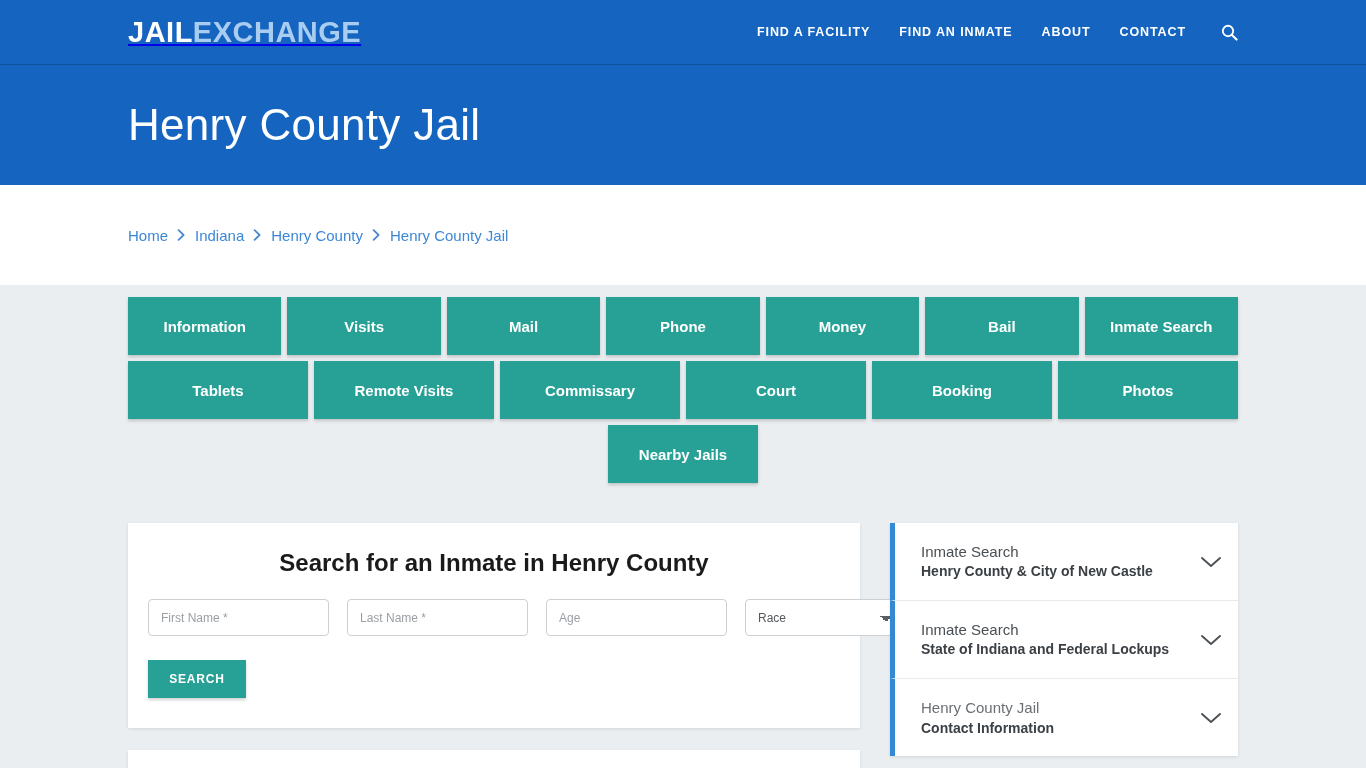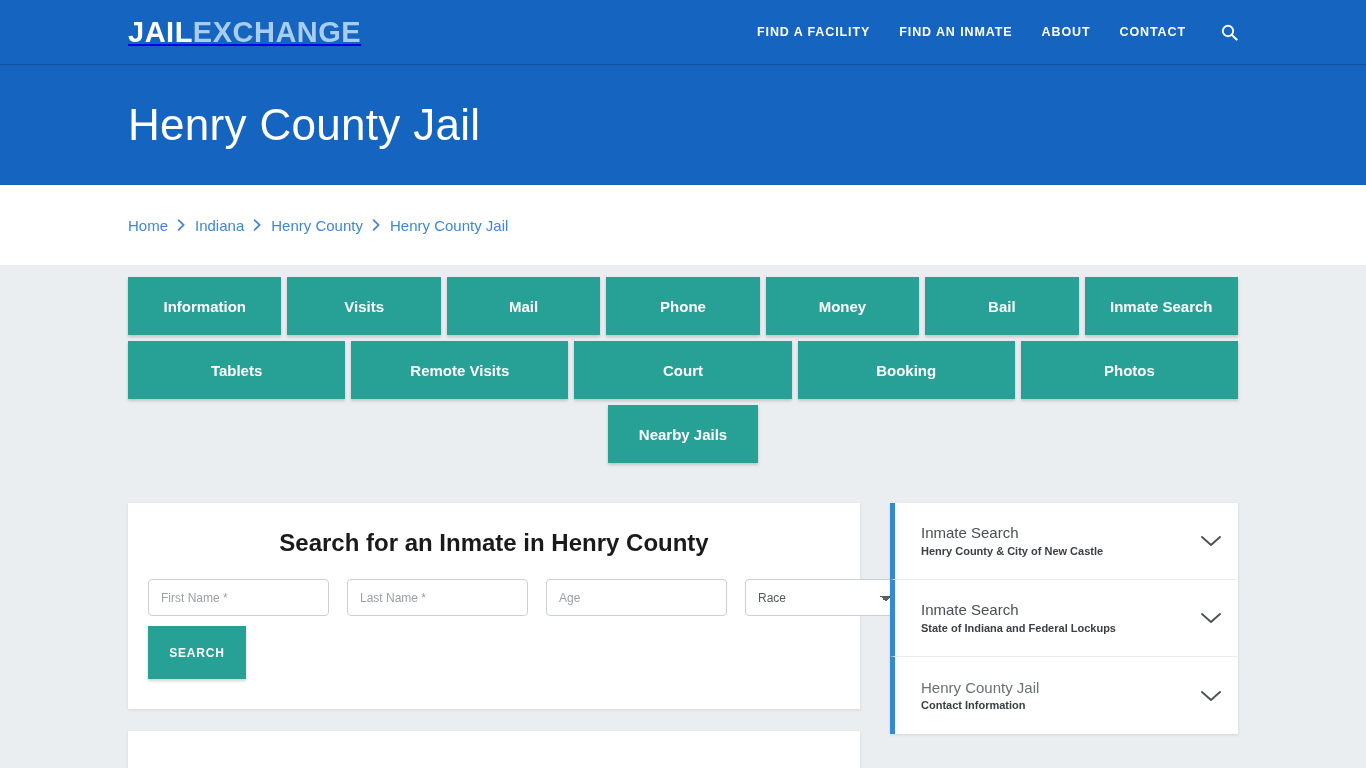--- a/index.html
+++ b/index.html
@@ -70,21 +70,21 @@
   .hero-title {
     color: #ffffff;
     font-size: 44px;
     font-weight: normal;
     letter-spacing: 0.3px;
     line-height: 1.1;
   }
 
   
   .breadcrumb-bar {
-    height: 80px;
+    height: 100px;
     background: #ffffff;
     display: flex;
     align-items: center;
     padding: 0 128px;
   }
   .breadcrumb {
     display: flex;
     align-items: center;
     font-size: 15px;
   }
@@ -187,23 +187,23 @@
     flex: 0 0 162px;
     appearance: none;
     -webkit-appearance: none;
     background-image: linear-gradient(45deg, transparent 50%, #5a5f63 50%),
                       linear-gradient(135deg, #5a5f63 50%, transparent 50%);
     background-position: calc(100% - 20px) 16px, calc(100% - 14px) 16px;
     background-size: 6px 6px, 6px 6px;
     background-repeat: no-repeat;
   }
   .search-submit {
-    margin-top: 10px;
+    margin-top: 24px;
     width: 98px;
-    height: 53px;
+    height: 38px;
     background: #27a196;
     color: #fff;
     border: none;
     font-family: inherit;
     font-size: 12px;
     font-weight: bold;
     letter-spacing: 0.8px;
     cursor: pointer;
     box-shadow: 0 2px 3px rgba(0,0,0,0.18);
   }
@@ -234,21 +234,21 @@
   .acc-item:last-child { border-bottom: none; }
   .acc-text { flex: 1 1 auto; min-width: 0; }
   .acc-l1 {
     font-size: 15px;
     color: #4a4f54;
     line-height: 1.35;
     white-space: nowrap;
   }
   .acc-l1.muted { color: #6b7075; }
   .acc-l2 {
-    font-size: 11px;
+    font-size: 14px;
     font-weight: bold;
     color: #3b4045;
     line-height: 1.35;
     white-space: nowrap;
   }
   .acc-chevron {
     flex: 0 0 auto;
     margin-left: 10px;
     line-height: 0;
   }
@@ -311,20 +311,21 @@
       <a class="tile-btn" href="#">Visits</a>
       <a class="tile-btn" href="#">Mail</a>
       <a class="tile-btn" href="#">Phone</a>
       <a class="tile-btn" href="#">Money</a>
       <a class="tile-btn" href="#">Bail</a>
       <a class="tile-btn" href="#">Inmate Search</a>
     </div>
     <div class="btn-row">
       <a class="tile-btn" href="#">Tablets</a>
       <a class="tile-btn" href="#">Remote Visits</a>
+      <a class="tile-btn" href="#">Commissary</a>
       <a class="tile-btn" href="#">Court</a>
       <a class="tile-btn" href="#">Booking</a>
       <a class="tile-btn" href="#">Photos</a>
     </div>
     <div class="btn-row btn-row-short">
       <a class="tile-btn" href="#">Nearby Jails</a>
     </div>
   </div>
 
   <div class="cols">

